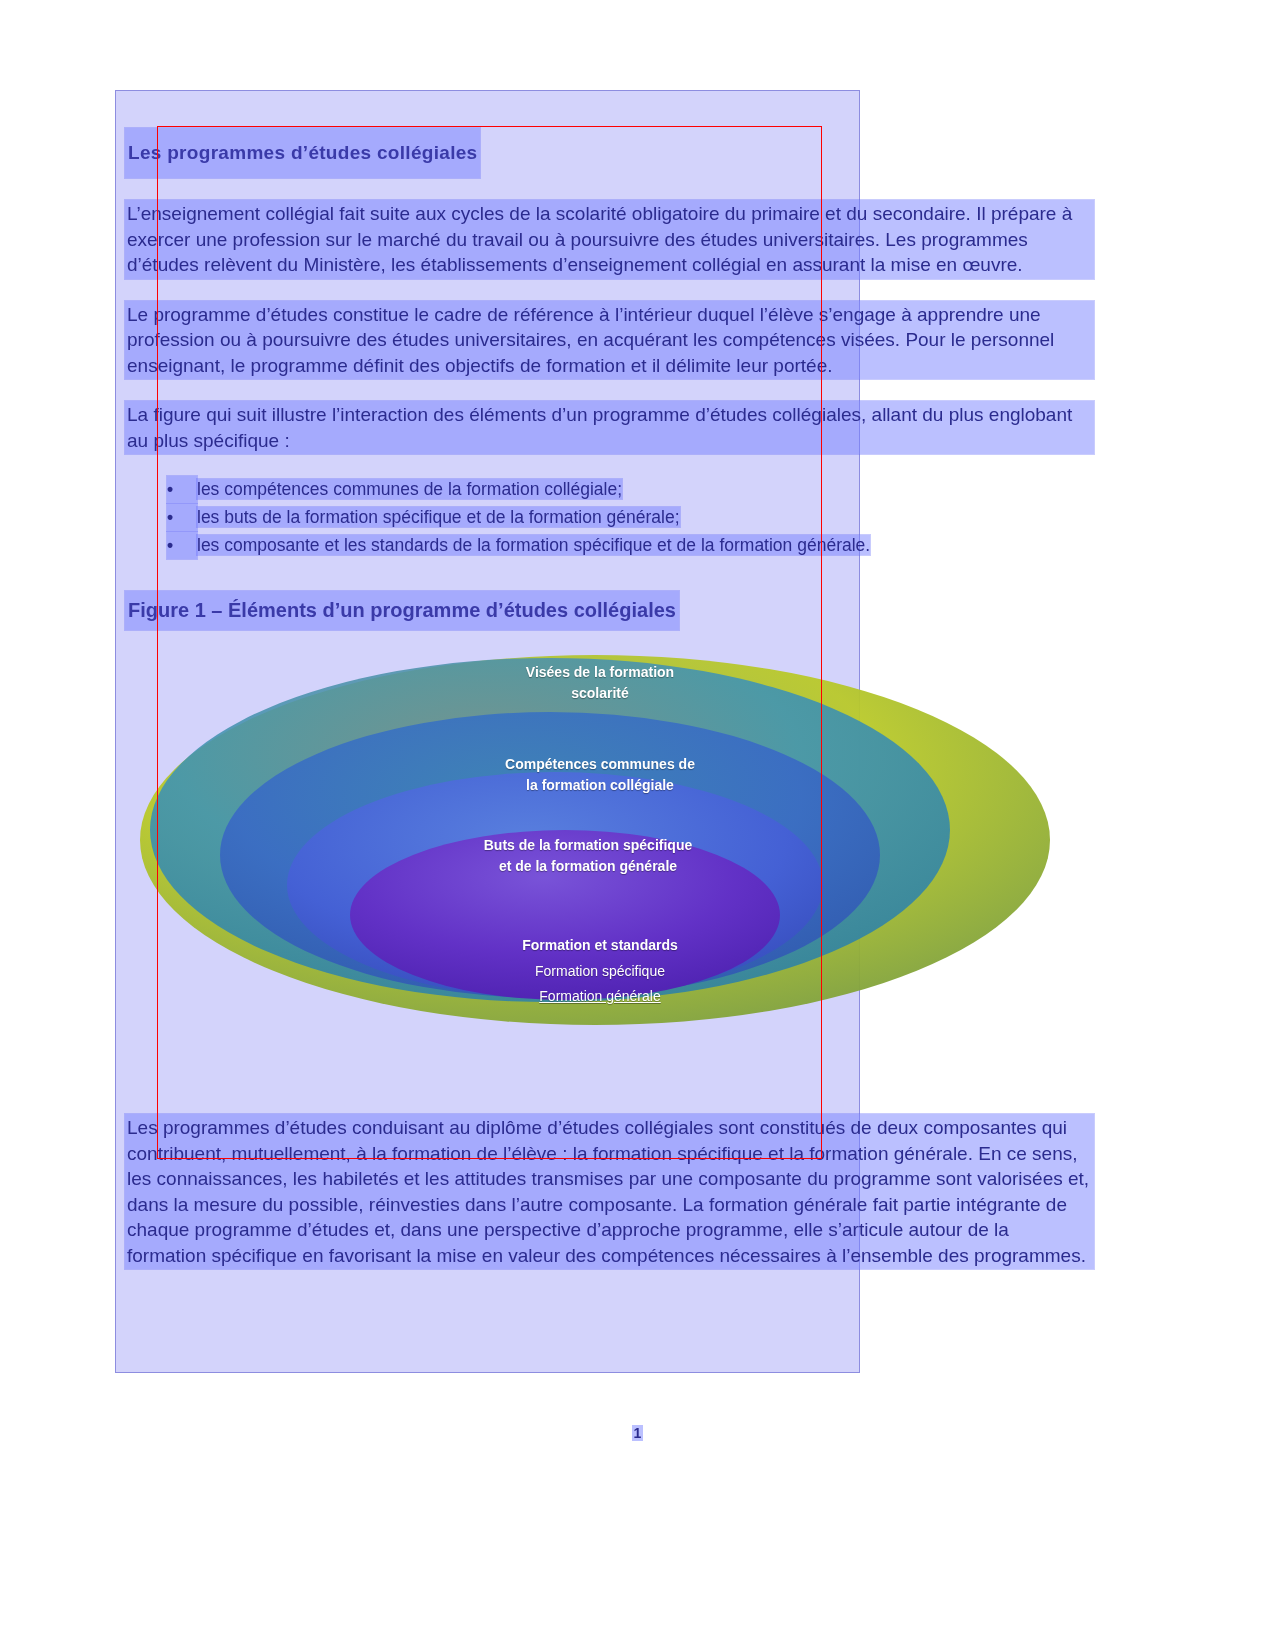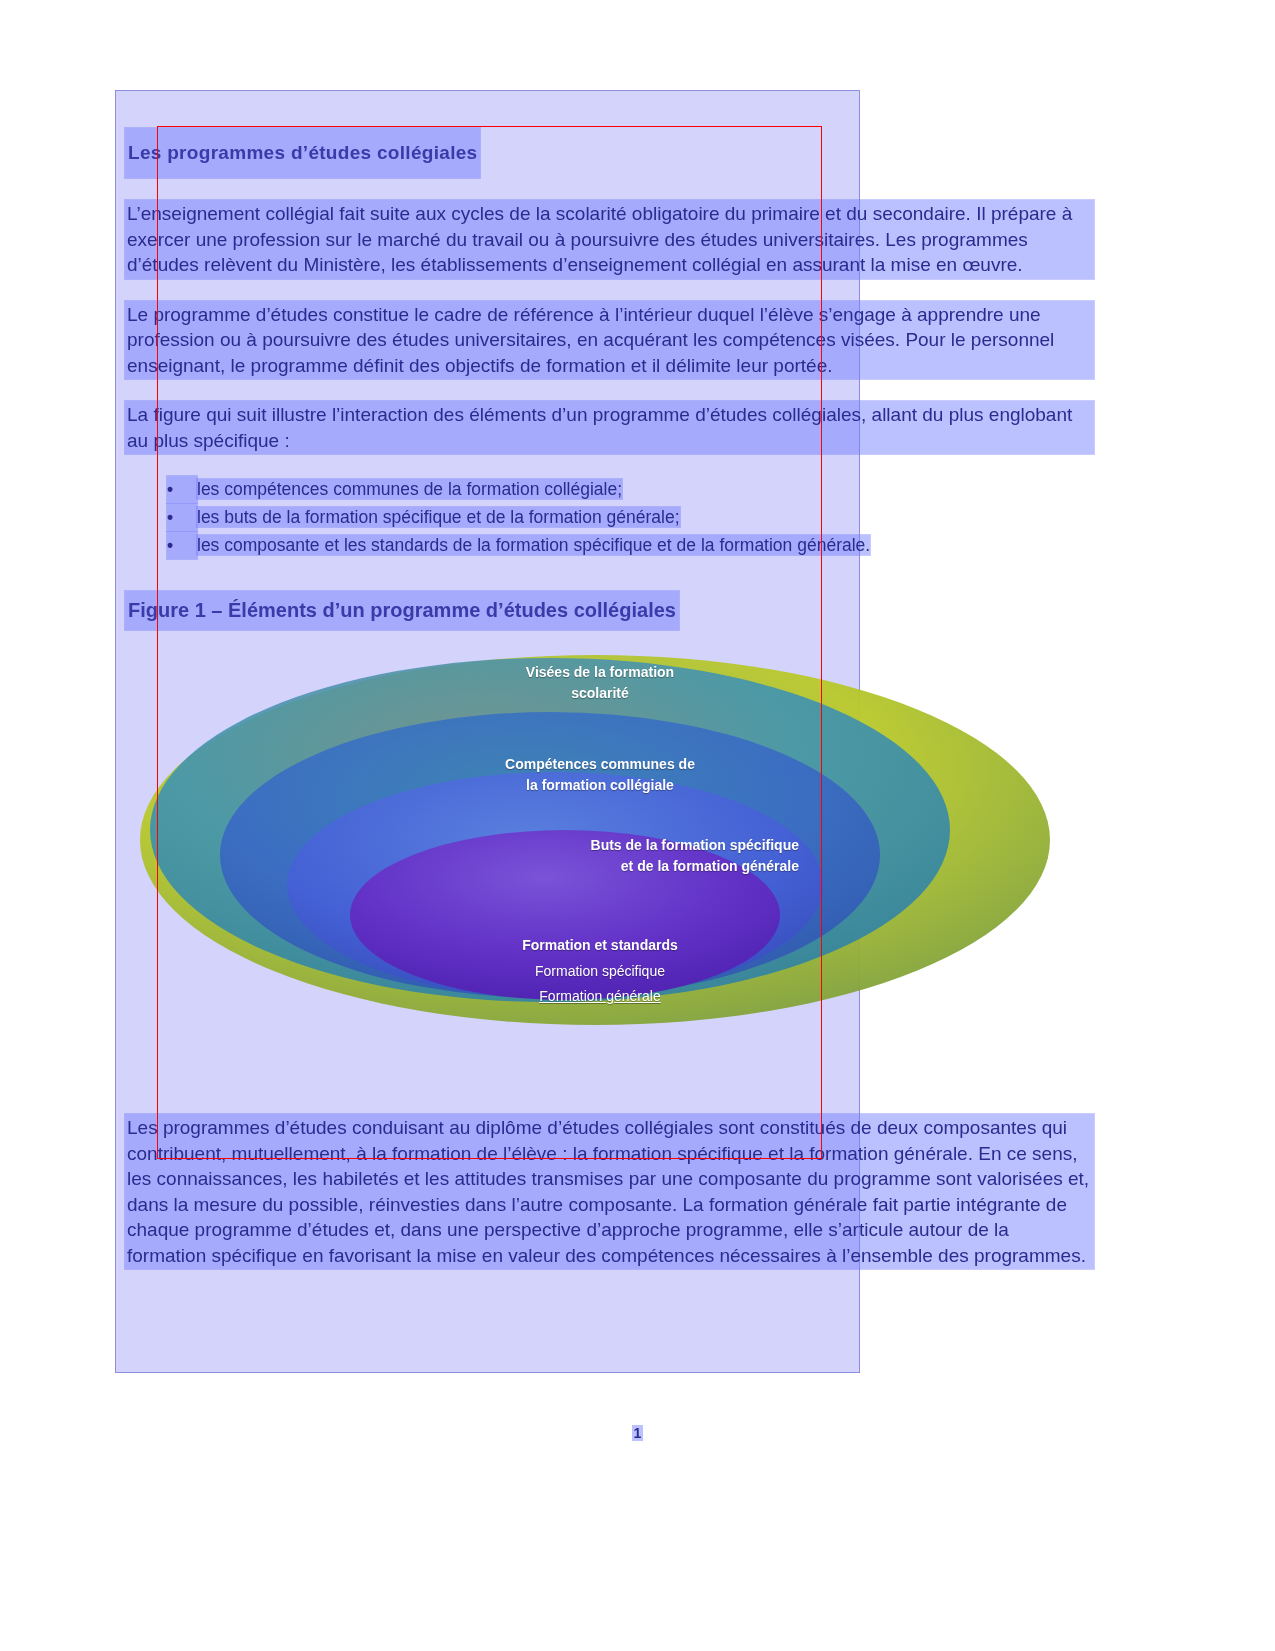--- a/index.html
+++ b/index.html
@@ -211,21 +211,21 @@
       <div class="ell-label" style="left:330px; top:22px; width:290px;">
         <div>Visées de la formation</div>
         <div>scolarité</div>
       </div>
 
       <div class="ell-label" style="left:310px; top:114px; width:330px;">
         <div>Compétences communes de</div>
         <div>la formation collégiale</div>
       </div>
 
-      <div class="ell-label" style="left:304px; top:195px; width:370px;text-align:right;">
+      <div class="ell-label" style="left:278px; top:195px; width:370px;">
         <div>Buts de la formation spécifique</div>
         <div>et de la formation générale</div>
       </div>
 
       <div class="ell-label" style="left:310px; top:295px; width:330px;">
         <div>Formation et standards</div>
         <div style="font-weight:normal; margin-top:5px;">Formation spécifique</div>
         <div style="font-weight:normal; margin-top:4px;text-decoration:underline;">Formation générale</div>
       </div>
     </div>

